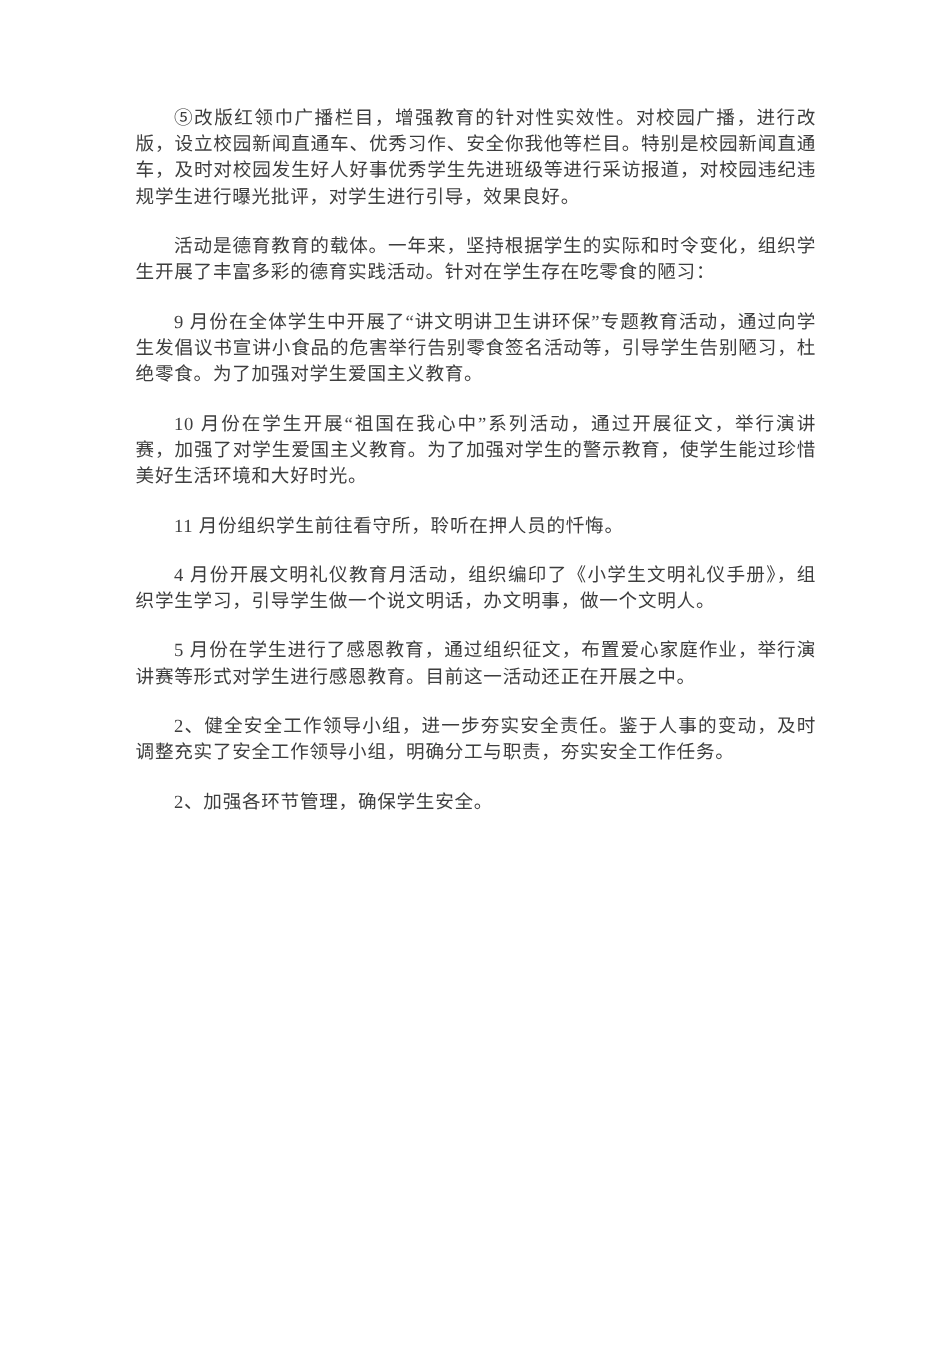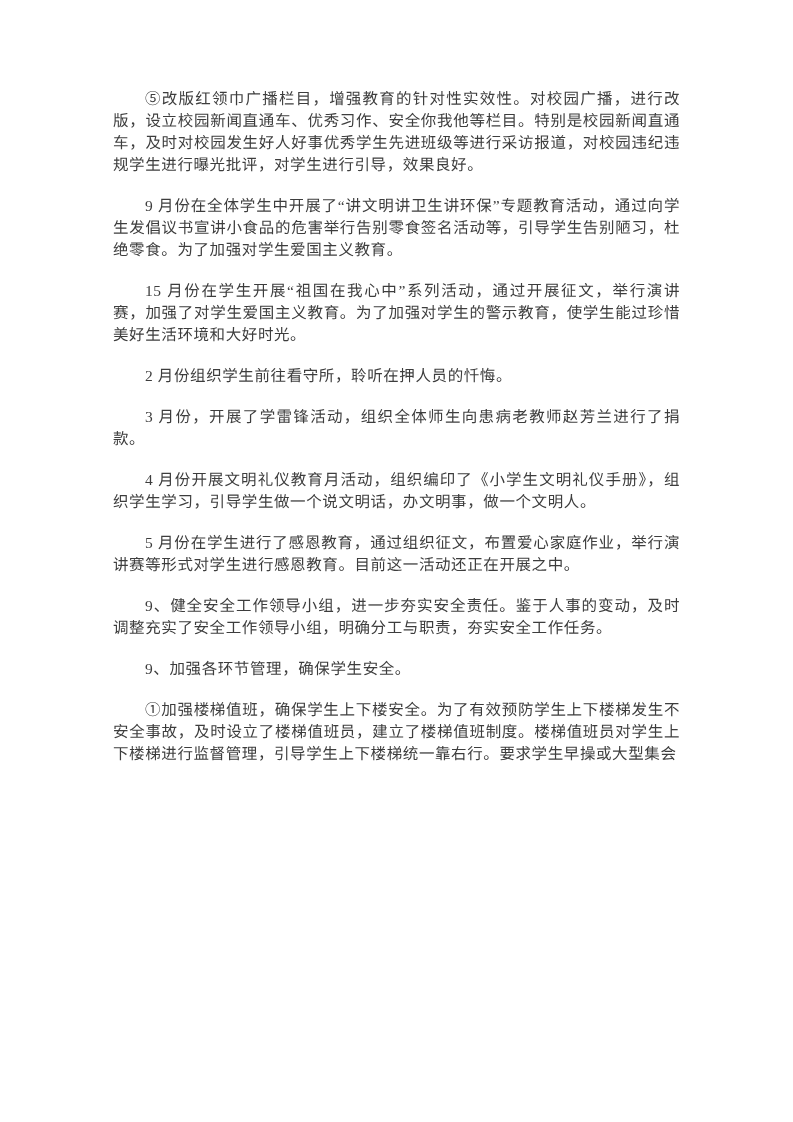--- a/index.html
+++ b/index.html
@@ -29,22 +29,21 @@
     text-align: justify;
     text-indent: 32px;
     word-break: break-all;
   }
 </style>
 </head>
 <body>
 
 <div class="page">
   <p class="doc-para">⑤改版红领巾广播栏目，增强教育的针对性实效性。对校园广播，进行改版，设立校园新闻直通车、优秀习作、安全你我他等栏目。特别是校园新闻直通车，及时对校园发生好人好事优秀学生先进班级等进行采访报道，对校园违纪违规学生进行曝光批评，对学生进行引导，效果良好。</p>
+  <p class="doc-para">活动是德育教育的载体。一年来，坚持根据学生的实际和时令变化，组织学生开展了丰富多彩的德育实践活动。针对在学生存在吃零食的陋习：</p>
   <p class="doc-para">9 月份在全体学生中开展了“讲文明讲卫生讲环保”专题教育活动，通过向学生发倡议书宣讲小食品的危害举行告别零食签名活动等，引导学生告别陋习，杜绝零食。为了加强对学生爱国主义教育。</p>
-  <p class="doc-para">15 月份在学生开展“祖国在我心中”系列活动，通过开展征文，举行演讲赛，加强了对学生爱国主义教育。为了加强对学生的警示教育，使学生能过珍惜美好生活环境和大好时光。</p>
-  <p class="doc-para">2 月份组织学生前往看守所，聆听在押人员的忏悔。</p>
-  <p class="doc-para">3 月份，开展了学雷锋活动，组织全体师生向患病老教师赵芳兰进行了捐款。</p>
+  <p class="doc-para">10 月份在学生开展“祖国在我心中”系列活动，通过开展征文，举行演讲赛，加强了对学生爱国主义教育。为了加强对学生的警示教育，使学生能过珍惜美好生活环境和大好时光。</p>
+  <p class="doc-para">11 月份组织学生前往看守所，聆听在押人员的忏悔。</p>
   <p class="doc-para">4 月份开展文明礼仪教育月活动，组织编印了《小学生文明礼仪手册》，组织学生学习，引导学生做一个说文明话，办文明事，做一个文明人。</p>
   <p class="doc-para">5 月份在学生进行了感恩教育，通过组织征文，布置爱心家庭作业，举行演讲赛等形式对学生进行感恩教育。目前这一活动还正在开展之中。</p>
-  <p class="doc-para">9、健全安全工作领导小组，进一步夯实安全责任。鉴于人事的变动，及时调整充实了安全工作领导小组，明确分工与职责，夯实安全工作任务。</p>
-  <p class="doc-para">9、加强各环节管理，确保学生安全。</p>
-  <p class="doc-para">①加强楼梯值班，确保学生上下楼安全。为了有效预防学生上下楼梯发生不安全事故，及时设立了楼梯值班员，建立了楼梯值班制度。楼梯值班员对学生上下楼梯进行监督管理，引导学生上下楼梯统一靠右行。要求学生早操或大型集会</p>
+  <p class="doc-para">2、健全安全工作领导小组，进一步夯实安全责任。鉴于人事的变动，及时调整充实了安全工作领导小组，明确分工与职责，夯实安全工作任务。</p>
+  <p class="doc-para">2、加强各环节管理，确保学生安全。</p>
 </div>
 
 </body></html>

